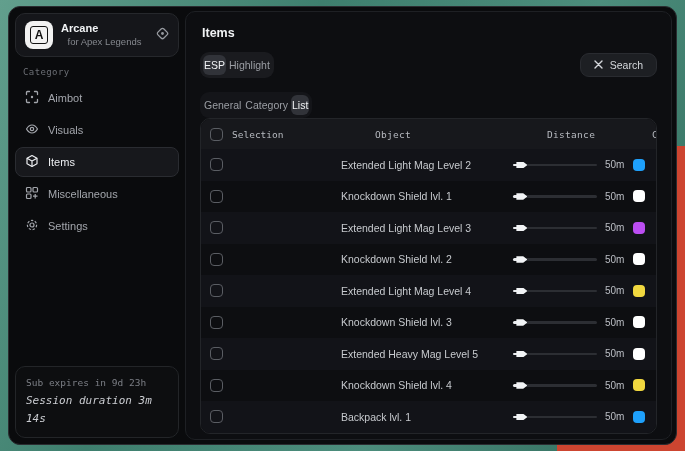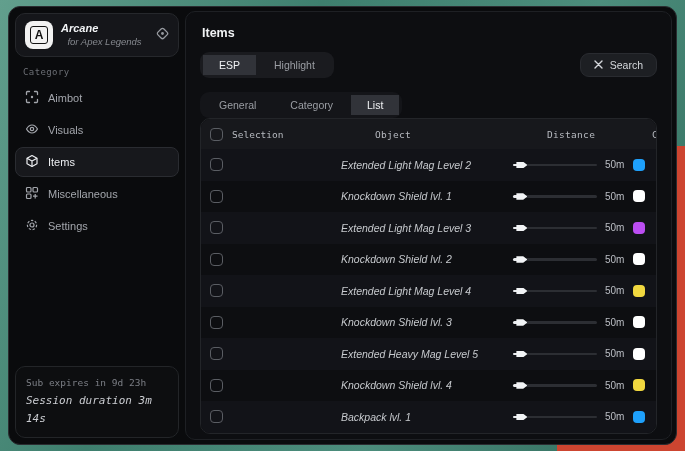--- a/index.html
+++ b/index.html
@@ -29,21 +29,21 @@
   }
   .logo-sq {
     width:28px; height:28px; border-radius:8px; background:#f2f2f2;
     display:flex; align-items:center; justify-content:center; flex:0 0 28px;
   }
   .logo-inner {
     width:18px; height:18px; border:1.4px solid #121212; border-radius:3px;
     display:flex; align-items:center; justify-content:center;
     font-weight:bold; font-size:12px; color:#111;
   }
-  .logo-texts { flex:1; line-height:1.25;font-style:italic; }
+  .logo-texts { flex:1; line-height:1.25; }
   .logo-title { font-size:11px; font-weight:bold; color:#f1f3f5; }
   .logo-sub { font-size:9.5px; color:#85888e;text-align:center; }
   .gem { flex:0 0 auto; }
 
   .cat-label { font-size:9px; color:#6c6f75; letter-spacing:.4px; margin:8px 0 6px 8px; }
 
   .nav-item {
     display:flex; align-items:center; gap:9px;
     padding:6px 9px; margin:2px 0; border-radius:8px;
     font-size:11px; color:#a3a6ac; border:1px solid transparent; cursor:default;
@@ -62,21 +62,21 @@
   
   .main {
     position:absolute; left:176px; top:4px; right:4px; bottom:4px;
     background:#0d0e11; border:1px solid #1e2024; border-radius:10px;
     padding:12px 14px;
   }
   .main-title { font-size:12.5px; font-weight:bold; color:#f0f2f4; margin:2px 0 12px 2px; }
 
   .toolbar { display:flex; align-items:center; justify-content:space-between; margin-bottom:14px; }
   .pill-group { display:inline-flex; background:#1a1b1f; border-radius:9px; padding:3px; gap:2px; }
-  .pill { font-size:10.5px; padding:4px 16px; border-radius:0; color:#9b9ea4; cursor:default; }
+  .pill { font-size:10.5px; padding:4px 1px; border-radius:6px; color:#9b9ea4; cursor:default; }
   .pill.selected { background:#313339; color:#f0f2f4; }
 
   .search-btn {
     display:inline-flex; align-items:center; gap:7px;
     background:#1d1f23; border:1px solid #292b30; border-radius:9px;
     padding:5px 13px; font-size:10.5px; color:#d5d8dc; cursor:default;
   }
 
   .view-tabs { display:inline-flex; background:#141519; border-radius:9px; padding:3px; gap:2px; }
 
@@ -90,21 +90,21 @@
   }
   .thead { height:30px; background:#17181c; font-size:9.5px; color:#b6b9bf; }
   .trow { height:31.5px; font-size:10.5px; }
   .trow:nth-child(odd) { background:#121318; }
   .trow:nth-child(even) { background:#0d0e11; }
   .cell-sel { display:flex; align-items:center; gap:9px; padding-left:9px; }
   .checkbox {
     width:13px; height:13px; border:1.5px solid #5a5d63; border-radius:4px;
     background:transparent; flex:0 0 13px; cursor:default;
   }
-  .cell-obj { color:#c7cace;font-style:italic; }
+  .cell-obj { color:#c7cace; }
   .cell-dist { display:flex; align-items:center; gap:8px; }
   .slider { position:relative; width:84px; height:10px; cursor:default; }
   .slider .track { position:absolute; top:4px; left:0; right:0; height:2.5px; background:#2c2e33; border-radius:2px; }
   .slider .fill { position:absolute; top:4px; left:0; width:9px; height:2.5px; background:#e9ebee; border-radius:2px; }
   .slider .thumb {
     position:absolute; top:2px; left:4px; width:11px; height:6.5px; background:#f2f4f6;
     clip-path:polygon(0 0, 62% 0, 100% 50%, 62% 100%, 0 100%);
   }
   .dist-val { flex:1; text-align:right; color:#bcbfc5; font-size:10px; padding-right:2px; }
   .cell-color { display:flex; justify-content:flex-start; padding-left:7px; }

